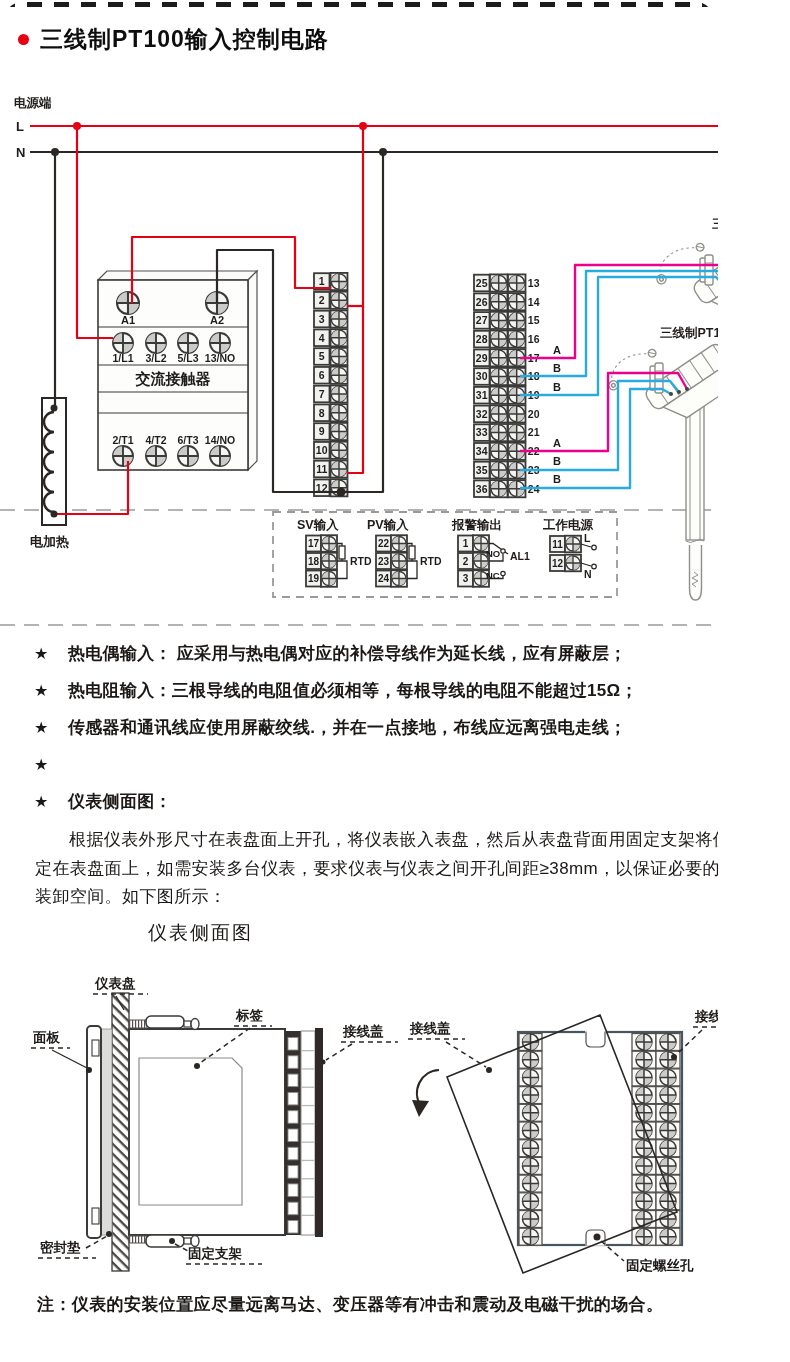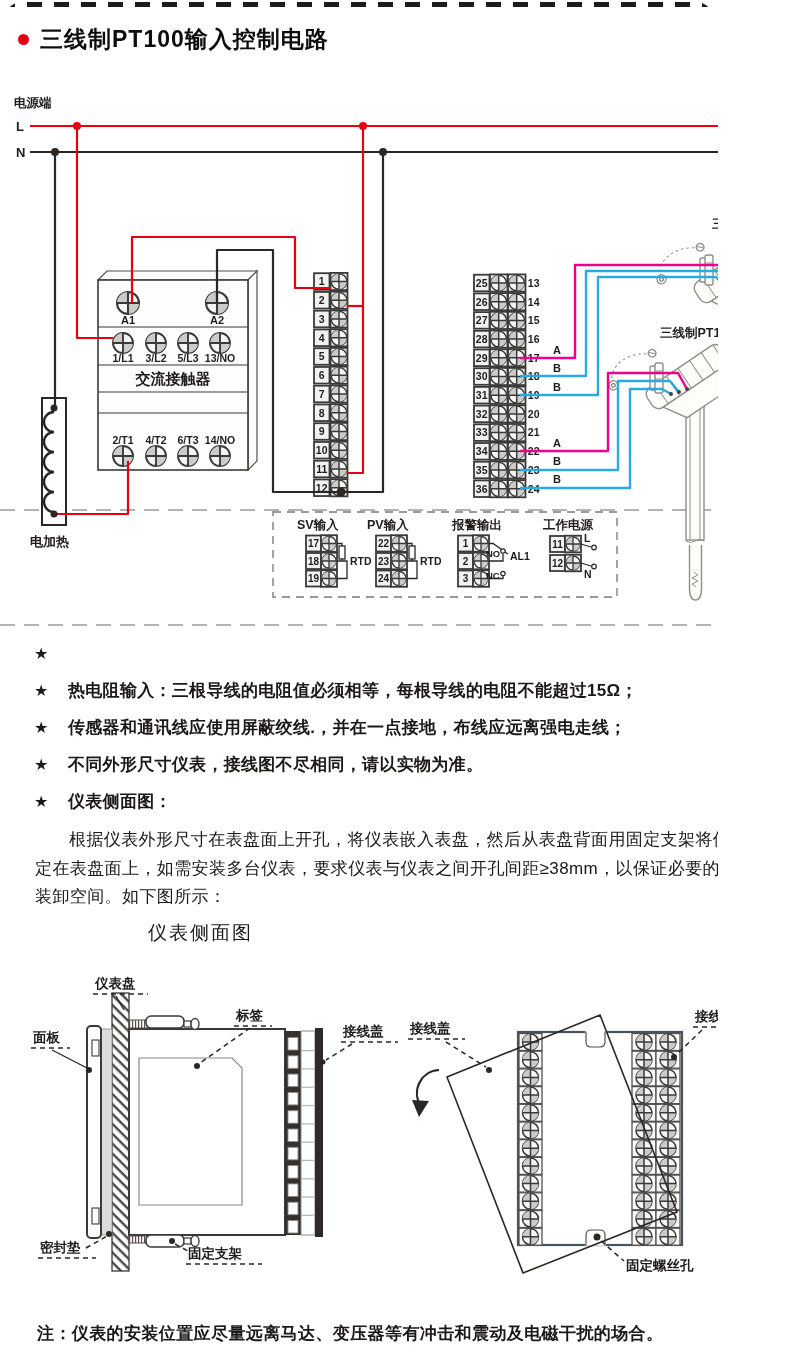--- a/index.html
+++ b/index.html
@@ -12,21 +12,21 @@
   .bullet{width:11px;height:11px;border-radius:50%;background:#e60012;margin-right:11px;flex:0 0 auto;}
   #pageTitle{font-size:23px;font-weight:bold;color:#0d0d0d;letter-spacing:1px;}
   #subTitle{top:58px;left:52px;font-size:17px;font-weight:bold;letter-spacing:0.5px;}
   #notesList{top:642px;left:34px;width:745px;list-style:none;margin:0;padding:0;}
   #notesList li{display:flex;margin-bottom:13px;font-size:17px;font-weight:bold;line-height:24px;letter-spacing:0.3px;}
   #notesList .star{flex:0 0 34px;font-size:16px;}
   #installPara{top:826px;left:35px;width:742px;font-size:17px;font-weight:normal;line-height:28.5px;
     text-indent:2em;letter-spacing:0.4px;}
   #sideHeading{top:920px;left:148px;font-size:19px;font-weight:normal;letter-spacing:2px;
     font-family:"Liberation Serif","DejaVu Serif",serif;}
-  #bottomNote{top:1293px;left:37px;font-size:17px;font-weight:bold;letter-spacing:0.4px;margin-top:29px;}
+  #bottomNote{top:1293px;left:37px;font-size:17px;font-weight:bold;letter-spacing:0.4px;}
   svg text.t{font-family:"Liberation Sans","DejaVu Sans",sans-serif;font-weight:bold;fill:#1f1c1a;}
   svg .cell{fill:#f1f1ef;stroke:#3a3a38;stroke-width:1.8;}
   svg .cell2{fill:#fbfbfa;stroke:#55504c;stroke-width:1.3;}
   svg .sq{fill:#ffffff;stroke:#8a8a88;stroke-width:0.9;}
   svg .liner{fill:#b9b9b7;stroke:none;}
   svg .wr{stroke:#e60012;stroke-width:2.2;fill:none;stroke-linejoin:round;}
   svg .wk{stroke:#2b2724;stroke-width:2.2;fill:none;stroke-linejoin:round;}
   svg .wm{stroke:#ec008c;stroke-width:2.4;fill:none;stroke-linejoin:round;}
   svg .wc{stroke:#29abe2;stroke-width:2.4;fill:none;stroke-linejoin:round;}
   svg .sens{stroke:#8f8f8a;stroke-width:1.4;fill:#fdfdfa;}
@@ -468,32 +468,32 @@
       <text class="t" x="553" y="391" font-size="11">B</text>
       <text class="t" x="553" y="447" font-size="11">A</text>
       <text class="t" x="553" y="465" font-size="11">B</text>
       <text class="t" x="553" y="483" font-size="11">B</text>
     </g>
   </svg>
 
   <ul id="notesList" class="abs">
     <li>
         <span class="star">★</span>
+        <span>热电偶输入： 应采用与热电偶对应的补偿导线作为延长线，应有屏蔽层；</span>
       </li>
     <li>
         <span class="star">★</span>
         <span>热电阻输入：三根导线的电阻值必须相等，每根导线的电阻不能超过15Ω；</span>
       </li>
     <li>
         <span class="star">★</span>
         <span>传感器和通讯线应使用屏蔽绞线.，并在一点接地，布线应远离强电走线；</span>
       </li>
     <li>
         <span class="star">★</span>
-        <span>不同外形尺寸仪表，接线图不尽相同，请以实物为准。</span>
       </li>
     <li>
         <span class="star">★</span>
         <span>仪表侧面图：</span>
       </li>
   </ul>
 
   <div id="installPara" class="abs">根据仪表外形尺寸在表盘面上开孔，将仪表嵌入表盘，然后从表盘背面用固定支架将仪表固定在表盘面上，如需安装多台仪表，要求仪表与仪表之间开孔间距≥38mm，以保证必要的散热及装卸空间。如下图所示：</div>
   <div id="sideHeading" class="abs">仪表侧面图</div>
 

